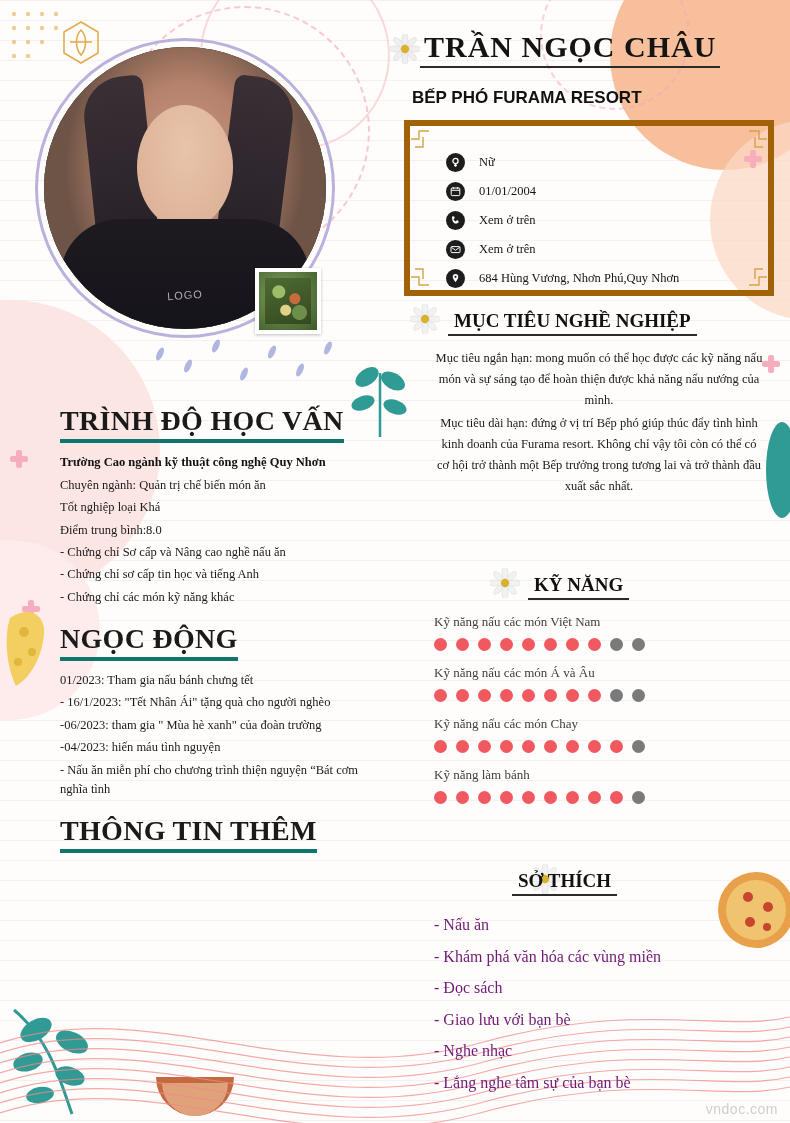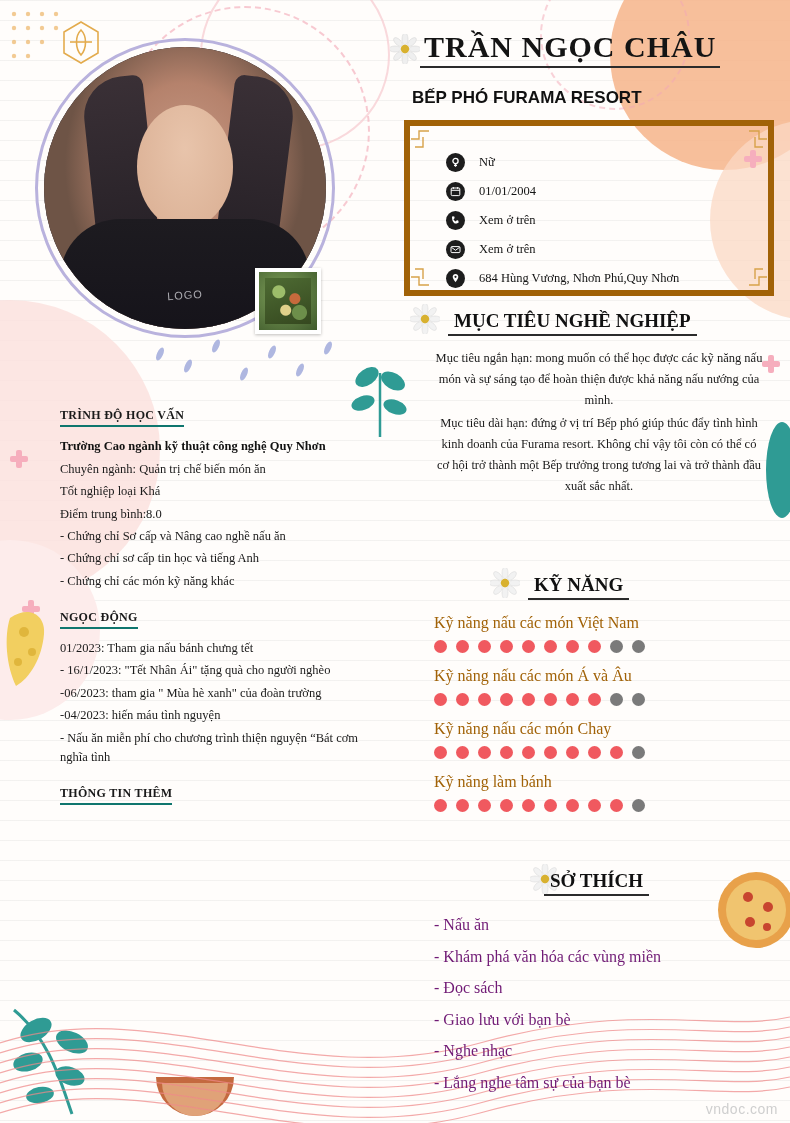--- a/index.html
+++ b/index.html
@@ -153,26 +153,26 @@
       radial-gradient(circle at 45% 70%, #e0d18a 0 5px, transparent 6px),
       radial-gradient(circle at 75% 75%, #6d8f4a 0 7px, transparent 8px),
       linear-gradient(160deg,#4e6b33,#35481f);
   }
 
   .leaf-sprig { position: absolute; }
   .left-headings { position: absolute; left: 60px; top: 405px; width: 310px; }
 
   h2.section-title {
     font-family: "Liberation Serif", serif;
-    font-size: 12px;
+    font-size: 28px;
     margin: 0 0 10px 0;
     color: #1a1a1a;
     letter-spacing: .3px;
     display: inline-block;
-    border-bottom: 2px solid #0f766e;
+    border-bottom: 4px solid #0f766e;
     padding-bottom: 2px;
     font-weight: bold;
   }
   .block { margin-bottom: 16px; }
   .lead {
     font-weight: bold;
     font-size: 12.5px;
     color: #111;
     margin: 0 0 4px 0;
     line-height: 1.5;
@@ -236,21 +236,21 @@
   }
   .rhead-wrap { position: relative; }
   .flower { position: absolute; width: 30px; height: 30px; left: -2px; top: -6px; }
 
   .para {
     font-size: 12.5px; line-height: 1.68; color: #1a1a1a;
     margin: 12px 0 0 22px; width: 330px; text-align: center;
   }
 
   .skill { margin: 14px 0 0 22px; }
-  .skill-label { font-size: 16px; color: #a16207; margin-bottom: 8px; }
+  .skill-label { font-size: 13px; color: #404040; margin-bottom: 8px; }
   .dots { display: flex; gap: 9px; }
   .dot { width: 13px; height: 13px; border-radius: 50%; background: #f0595f; }
   .dot.off { background: #7a7a7a; }
 
   .hobby { font-size: 16px; color: #701a75; margin: 0 0 6px 22px; line-height: 1.6; }
 
   .watermark {
     position: absolute; right: 12px; bottom: 6px;
     font-size: 14px; color: #cfcfcf; letter-spacing: .5px;
     font-family: "Liberation Sans", sans-serif;
@@ -644,21 +644,21 @@
               <ellipse cx="15" cy="25" rx="3" ry="6"></ellipse>
             <ellipse cx="5" cy="15" rx="6" ry="3"></ellipse>
               <ellipse cx="25" cy="15" rx="6" ry="3"></ellipse>
             <ellipse cx="8" cy="8" rx="5.5" ry="2.8" transform="rotate(45 8 8)"></ellipse>
             <ellipse cx="22" cy="22" rx="5.5" ry="2.8" transform="rotate(45 22 22)"></ellipse>
             <ellipse cx="22" cy="8" rx="2.8" ry="5.5" transform="rotate(45 22 8)"></ellipse>
             <ellipse cx="8" cy="22" rx="2.8" ry="5.5" transform="rotate(45 8 22)"></ellipse>
           </g>
           <circle cx="15" cy="15" r="4.2" fill="#d8b12f"></circle>
         </svg>
-        <span class="rhead" style="margin-left:72px;">
+        <span class="rhead" style="margin-left:40px;">
           <span class="rhead-hl"></span><span>SỞ THÍCH</span>
         </span>
       </div>
       <div style="margin-top:16px;">
         <p class="hobby">- Nấu ăn</p>
         <p class="hobby">- Khám phá văn hóa các vùng miền</p>
         <p class="hobby">- Đọc sách</p>
         <p class="hobby">- Giao lưu với bạn bè</p>
         <p class="hobby">- Nghe nhạc</p>
         <p class="hobby">- Lắng nghe tâm sự của bạn bè</p>

